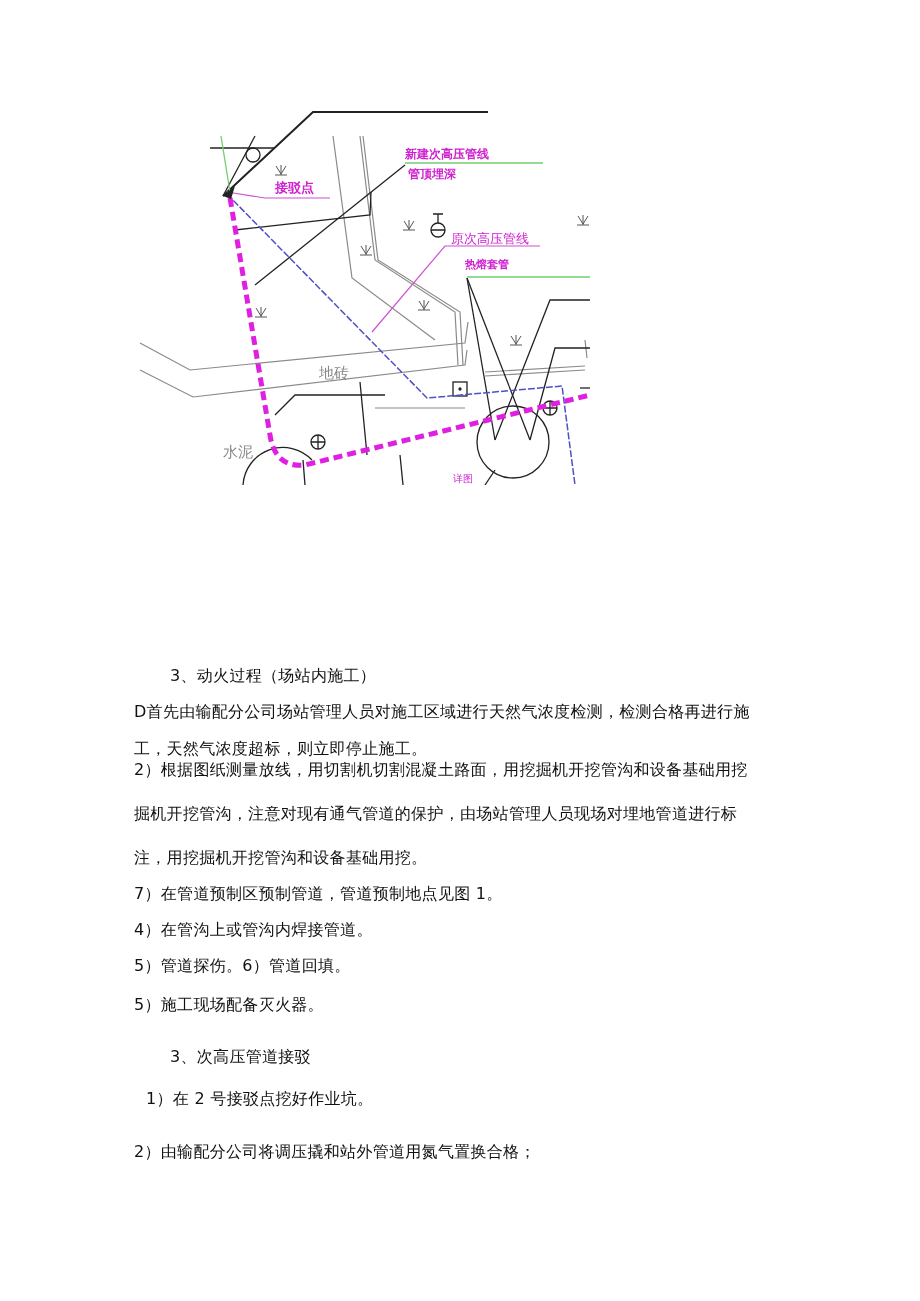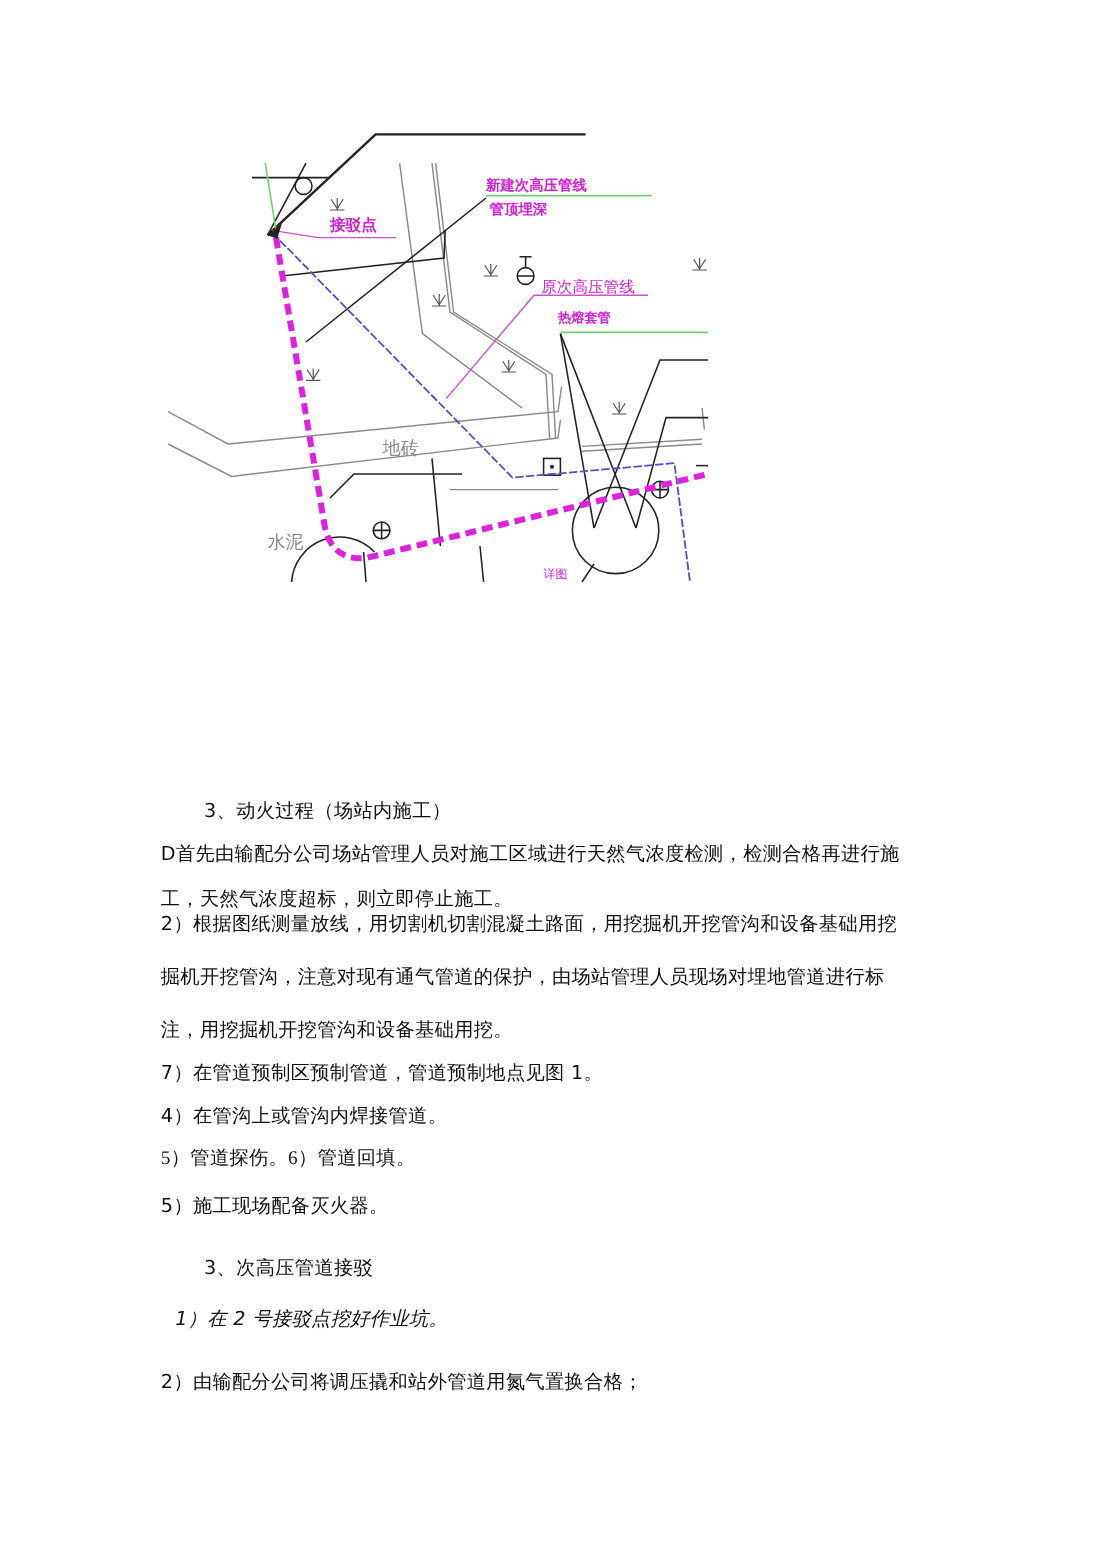--- a/index.html
+++ b/index.html
@@ -29,21 +29,21 @@
     }
     .line {
       position: absolute;
       font-size: 16px;
       line-height: 20px;
       white-space: nowrap;
       letter-spacing: 0.3px;
     }
     .heading { left: 170px; }
     .para { left: 134px; }
-    .indent1 { left: 146px; font-style: italic; }
+    .indent1 { left: 146px; }
   </style>
 </head>
 <body>
 
 <div class="figure">
   <svg viewBox="0 0 455 385" xmlns="http://www.w3.org/2000/svg">
 
     <g stroke="#8a8a8a" stroke-width="1.2" fill="none">
       <path d="M5 243 L55 270 L330 243 L333 222"></path>
       <path d="M5 270 L58 297 L330 265 L332 250"></path>
@@ -124,26 +124,26 @@
       <text x="184" y="278" font-size="15" fill="#888888">地砖</text>
       <text x="88" y="357" font-size="15" fill="#888888">水泥</text>
       <text x="318" y="382" font-size="10" fill="#d020d0">详图</text>
     </g>
   </svg>
 </div>
 
 <div class="line heading" style="top:666px;">3、动火过程（场站内施工）</div>
 
 <div class="line para" style="top:702px;">D首先由输配分公司场站管理人员对施工区域进行天然气浓度检测，检测合格再进行施</div>
-<div class="line para" style="top:739px;">工，天然气浓度超标，则立即停止施工。</div>
+<div class="line para" style="top:739px;font-family:Liberation Serif, serif;">工，天然气浓度超标，则立即停止施工。</div>
 
 <div class="line para" style="top:760px;">2）根据图纸测量放线，用切割机切割混凝土路面，用挖掘机开挖管沟和设备基础用挖</div>
 <div class="line para" style="top:804px;">掘机开挖管沟，注意对现有通气管道的保护，由场站管理人员现场对埋地管道进行标</div>
 <div class="line para" style="top:848px;">注，用挖掘机开挖管沟和设备基础用挖。</div>
 
 <div class="line para" style="top:884px;">7）在管道预制区预制管道，管道预制地点见图 1。</div>
 <div class="line para" style="top:920px;">4）在管沟上或管沟内焊接管道。</div>
-<div class="line para" style="top:956px;font-family:Liberation Serif, serif;">5）管道探伤。6）管道回填。</div>
+<div class="line para" style="top:956px;">5）管道探伤。6）管道回填。</div>
 <div class="line para" style="top:995px;">5）施工现场配备灭火器。</div>
 
 <div class="line heading" style="top:1047px;">3、次高压管道接驳</div>
 <div class="line indent1" style="top:1089px;">1）在 2 号接驳点挖好作业坑。</div>
 <div class="line para" style="top:1142px;">2）由输配分公司将调压撬和站外管道用氮气置换合格；</div>
 
 </body></html>

